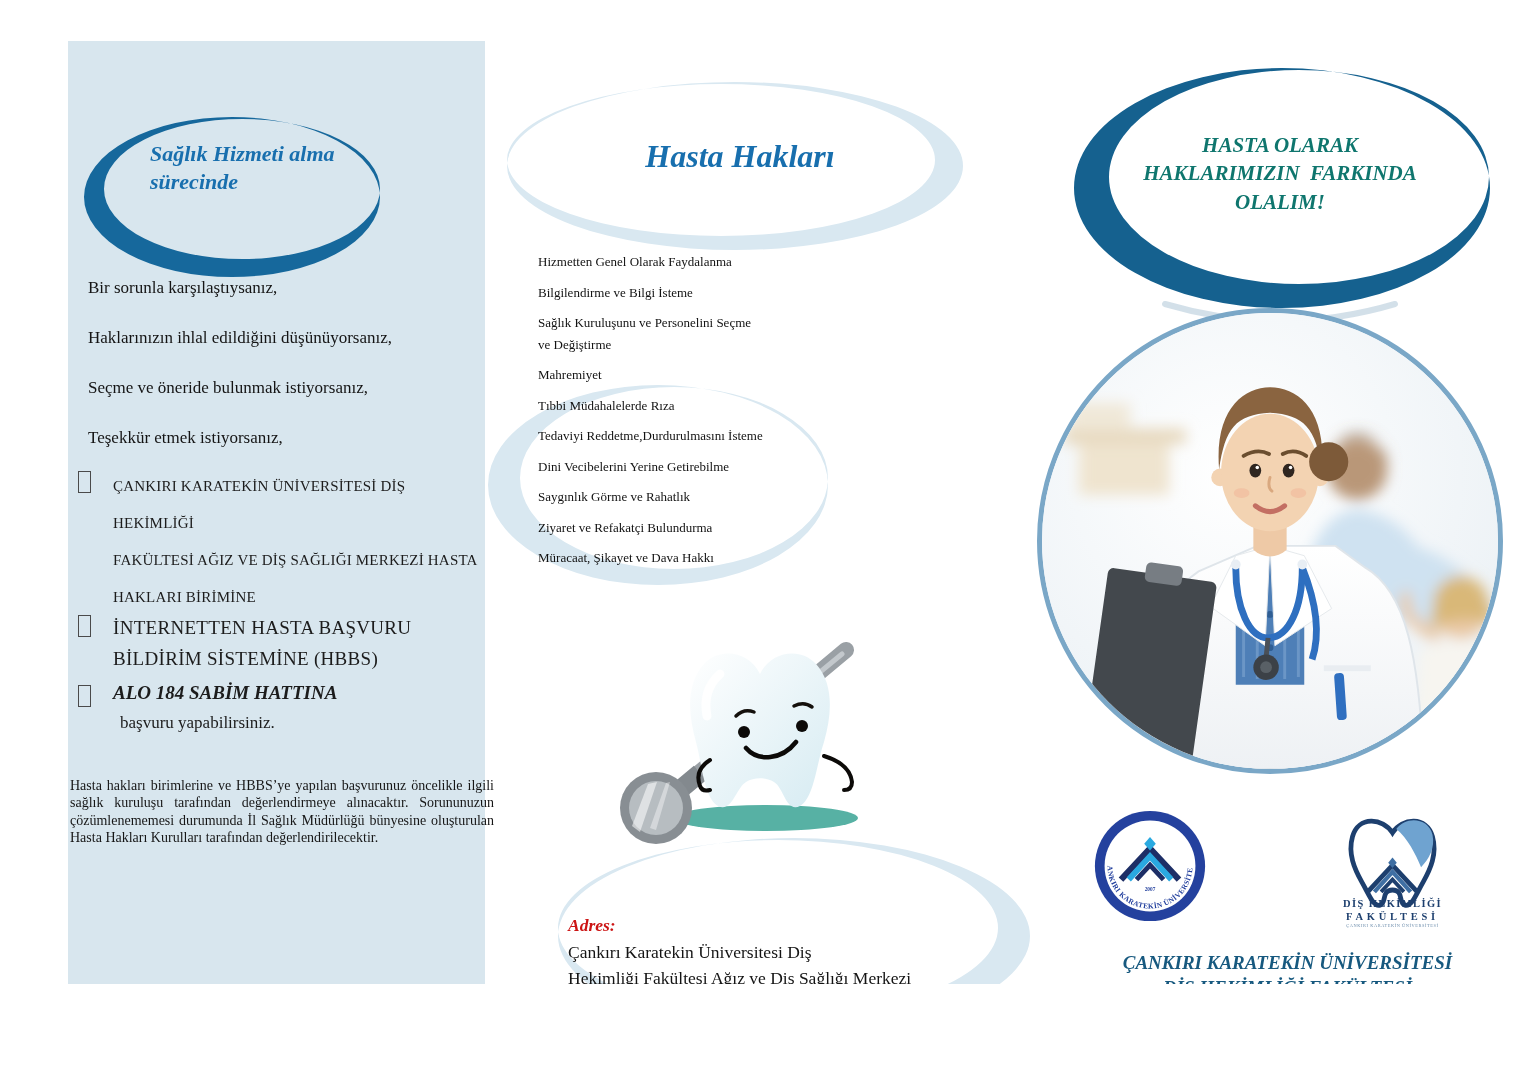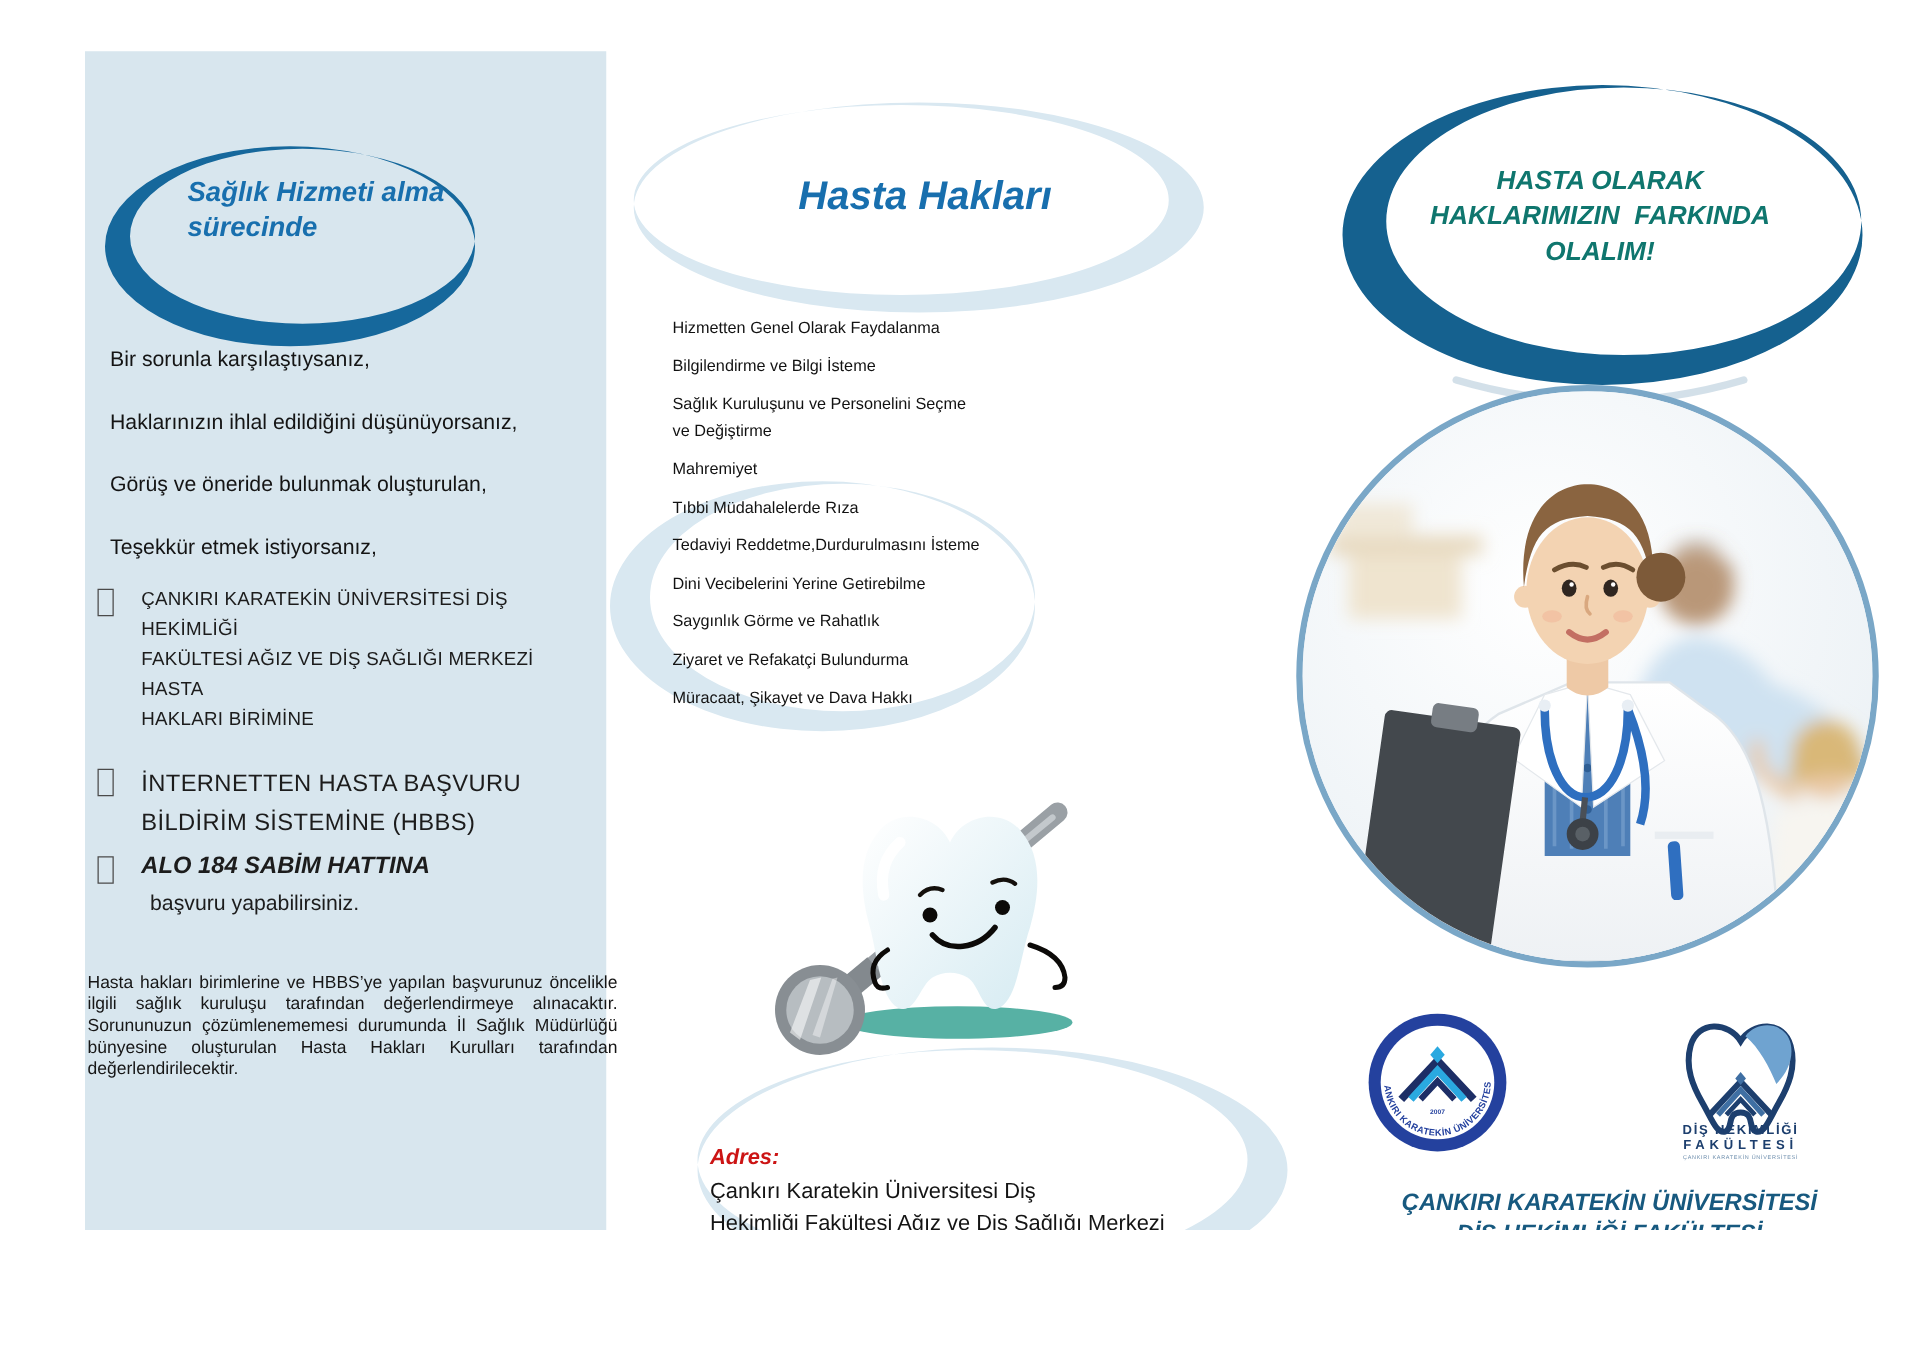--- a/index.html
+++ b/index.html
@@ -1,29 +1,29 @@
 <!DOCTYPE html>
 <html><head>
 <meta charset="utf-8">
 <style>
   html,body{margin:0;padding:0;background:#ffffff;}
   .page{position:relative;width:1527px;height:984px;background:#ffffff;
-        font-family:Liberation Sans, sans-serif;overflow:hidden;}
+        font-family:Liberation Serif, serif;overflow:hidden;}
   .abs{position:absolute;}
   .pre{white-space:pre-line;}
 
   
   .left-panel{left:68px;top:41px;width:417px;height:978px;background:#d8e6ee;}
   .left-heading{left:150px;top:140px;width:270px;font-size:22px;font-weight:bold;
                 font-style:italic;color:#186fae;line-height:1.25;}
   .intro{left:88px;top:278px;width:390px;font-size:17px;color:#141414;}
   .intro div{margin-bottom:30px;}
   .bullet{display:flex;gap:22px;color:#1c1c1c;}
   .tofu{width:11px;height:20px;border:1.6px solid #4a4a4a;flex:none;margin-top:3px;background:transparent;}
-  .b1{left:78px;top:468px;width:400px;font-size:15px;line-height:24px;letter-spacing:.2px;justify-content:flex-end;}
+  .b1{left:78px;top:468px;width:400px;font-size:15px;line-height:37px;letter-spacing:.2px;justify-content:flex-end;}
   .b2{left:78px;top:612px;width:380px;font-size:19px;line-height:31px;letter-spacing:.3px;}
   .b3{left:78px;top:682px;width:380px;}
   .b3-strong{font-size:19px;font-weight:bold;font-style:italic;}
   .b3-rest{font-size:17px;margin-top:9px;margin-left:7px;}
   .para{left:70px;top:777px;width:424px;font-size:14px;line-height:1.24;
         text-align:justify;color:#161616;}
 
   
   .mid-title{left:560px;top:138px;width:360px;text-align:center;font-size:32px;
              font-weight:bold;font-style:italic;color:#186fae;}
@@ -53,21 +53,21 @@
     <path fill="#16689c" fill-rule="evenodd" d="M2,82 a148,80 0 1 0 296,0 a148,80 0 1 0 -296,0 Z
          M22,74 a138,70 0 1 0 276,0 a138,70 0 1 0 -276,0 Z"></path>
   </svg>
 
   <div class="abs left-heading pre">Sağlık Hizmeti alma
 sürecinde</div>
 
   <div class="abs intro">
     <div>Bir sorunla karşılaştıysanız,</div>
     <div>Haklarınızın ihlal edildiğini düşünüyorsanız,</div>
-    <div>Görüş ve öneride bulunmak oluşturulan,</div>
+    <div>Seçme ve öneride bulunmak istiyorsanız,</div>
     <div>Teşekkür etmek istiyorsanız,</div>
   </div>
 
   <div class="abs bullet b1">
     <span class="tofu"></span>
     <span class="pre">ÇANKIRI KARATEKİN ÜNİVERSİTESİ DİŞ HEKİMLİĞİ
 FAKÜLTESİ AĞIZ VE DİŞ SAĞLIĞI MERKEZİ HASTA
 HAKLARI BİRİMİNE</span>
   </div>
 

